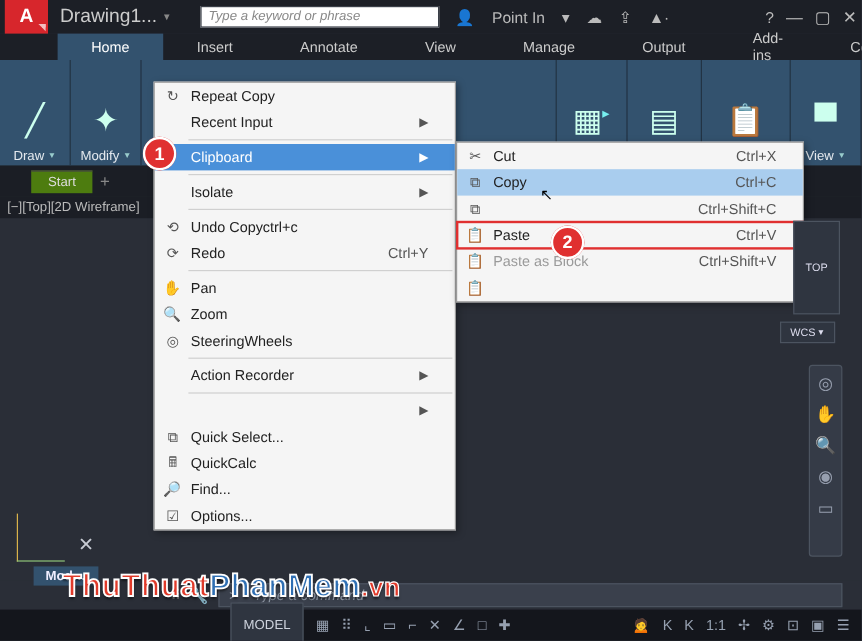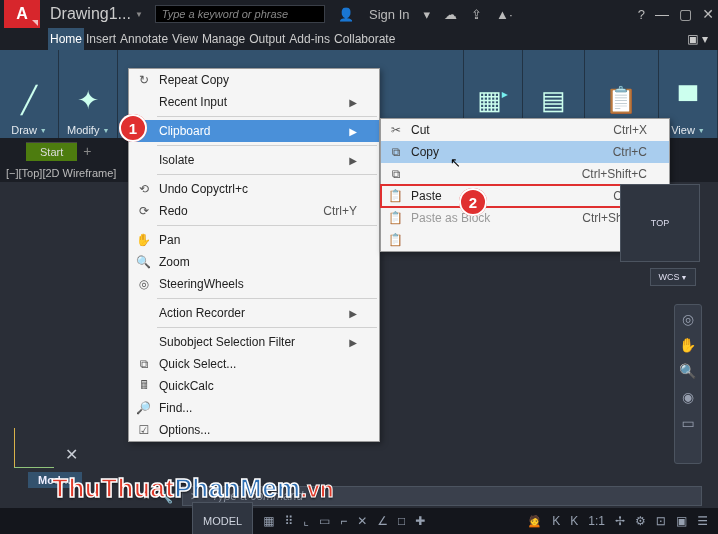--- a/index.html
+++ b/index.html
@@ -4,28 +4,28 @@
 <style>
 * { margin: 0; padding: 0; box-sizing: border-box; font-family: "Segoe UI", Arial, sans-serif; }
 body { background: #2a2e37; width: 718px; height: 534px; overflow: hidden; position: relative; color: #d0d0d0; font-size: 12px; }
 
 
 .titlebar { height: 28px; background: #1c1f26; display: flex; align-items: center; padding: 0 4px; }
 .logo { width: 36px; height: 28px; background: #d7262c; color: #fff; font-weight: bold; font-size: 16px; display: flex; align-items: center; justify-content: center; position: relative; }
 .logo::after { content: ""; position: absolute; right: 2px; bottom: 2px; border: 3px solid transparent; border-top-color: #fff; border-right-color: #fff; opacity: .7; }
 .doc-title { margin-left: 10px; font-size: 16px; color: #ccc; }
 .doc-drop { margin-left: 4px; font-size: 8px; color: #888; }
-.search-box { margin-left: 12px; background: #000000; border: 1px solid #3a3f48; height: 18px; width: 170px; padding: 0 6px; color: #888; font-style: italic; font-size: 11px; display: flex; align-items: center; }
+.search-box { margin-left: 24px; background: #ffffff; border: 1px solid #3a3f48; height: 18px; width: 199px; padding: 0 6px; color: #888; font-style: italic; font-size: 11px; display: flex; align-items: center; }
 .title-icons { display: flex; align-items: center; gap: 14px; margin-left: 14px; color: #bbb; font-size: 13px; }
 .title-right { margin-left: auto; display: flex; align-items: center; gap: 10px; color: #bbb; font-size: 13px; }
 .winbtn { font-family: Arial; font-size: 14px; }
 
 
 .menustrip { height: 22px; background: #1c1f26; display: flex; align-items: stretch; padding-left: 48px; font-size: 12px; }
-.menustrip .tab { padding: 0 2px; display: flex; align-items: center; color: #ccc; cursor: pointer; }
+.menustrip .tab { padding: 0 28px; display: flex; align-items: center; color: #ccc; cursor: pointer; }
 .menustrip .tab.active { background: #33526e; color: #fff; }
 .menustrip .endpanel { margin-left: auto; padding: 0 10px; display: flex; align-items: center; color: #ccc; }
 
 
 .ribbon { height: 88px; background: #33526e; display: flex; align-items: stretch; }
 .rpanel { border-right: 1px solid #234; display: flex; flex-direction: column; align-items: center; justify-content: flex-end; padding: 4px 8px 2px; color: #e4e9ee; font-size: 11px; }
 .rpanel .ricon { font-size: 26px; width: 42px; height: 48px; display: flex; align-items: center; justify-content: center; color: #cfe; }
 .rpanel .rlabel { display: flex; align-items: center; gap: 3px; }
 .rpanel .rlabel .tri { font-size: 7px; color: #9cc; }
 .rpanel.wide { width: 100px; }
@@ -58,21 +58,21 @@
 
 #ctx1 { left: 128px; top: 68px; width: 252px; }
 #ctx2 { left: 380px; top: 118px; width: 290px; }
 
 
 .callout { position: absolute; width: 28px; height: 28px; border-radius: 50%; background: #e03030; color: #fff; font-weight: bold; font-size: 15px; display: flex; align-items: center; justify-content: center; box-shadow: 0 0 0 2px #fff inset; }
 #c1 { left: 119px; top: 114px; }
 #c2 { left: 459px; top: 188px; }
 
 
-.navcube { position: absolute; right: 18px; top: 184px; width: 80px; height: 78px; border: 1px solid #4c5460; background: #2f3540; display: flex; align-items: center; justify-content: center; font-size: 9px; color: #dde; text-align:center; }
+.navcube { position: absolute; right: 18px; top: 184px; width: 39px; height: 78px; border: 1px solid #4c5460; background: #2f3540; display: flex; align-items: center; justify-content: center; font-size: 9px; color: #dde; text-align:center; }
 .wcsbadge { position: absolute; right: 22px; top: 268px; width: 46px; height: 18px; border: 1px solid #4c5460; background: #2f3540; font-size: 9px; color: #dde; display:flex; align-items:center; justify-content:center; gap:1px; }
 .navbar { position: absolute; right: 16px; top: 304px; width: 28px; height: 160px; background: #353b47; border: 1px solid #4c5460; border-radius: 3px; display:flex; flex-direction:column; align-items:center; gap:10px; padding-top:6px; }
 .navbar span { color:#979faf; font-size:14px; }
 
 
 .ucs { position: absolute; left: 14px; bottom: 66px; width: 48px; height: 48px; }
 .ucs::before { content: ""; position: absolute; left: 0; bottom: 0; width: 1px; height: 40px; background: #d9b24a; }
 .ucs::after { content: ""; position: absolute; left: 0; bottom: 0; width: 40px; height: 1px; background: #8fc37a; }
 
 
@@ -104,21 +104,21 @@
 </head>
 <body>
 
 <div class="titlebar">
   <div class="logo">A</div>
   <span class="doc-title">Drawing1...</span>
   <span class="doc-drop">▼</span>
   <div class="search-box">Type a keyword or phrase</div>
   <div class="title-icons">
     <span>👤</span>
-    <span>Sign In</span>
+    <span>Point In</span>
     <span>▾</span>
     <span>☁</span>
     <span>⇪</span>
     <span>▲·</span>
   </div>
   <div class="title-right">
     <span>?</span>
     <span class="winbtn">—</span>
     <span class="winbtn">▢</span>
     <span class="winbtn">✕</span>
@@ -240,21 +240,20 @@
       <span class="micon">◎</span>
       <span>SteeringWheels</span>
     </div>
     <div class="sep"></div>
     <div class="row">
       <span>Action Recorder</span>
       <span class="sub">▶</span>
     </div>
     <div class="sep"></div>
     <div class="row">
-      <span>Subobject Selection Filter</span>
       <span class="sub">▶</span>
     </div>
     <div class="row">
       <span class="micon">⧉</span>
       <span>Quick Select...</span>
     </div>
     <div class="row">
       <span class="micon">🖩</span>
       <span>QuickCalc</span>
     </div>

